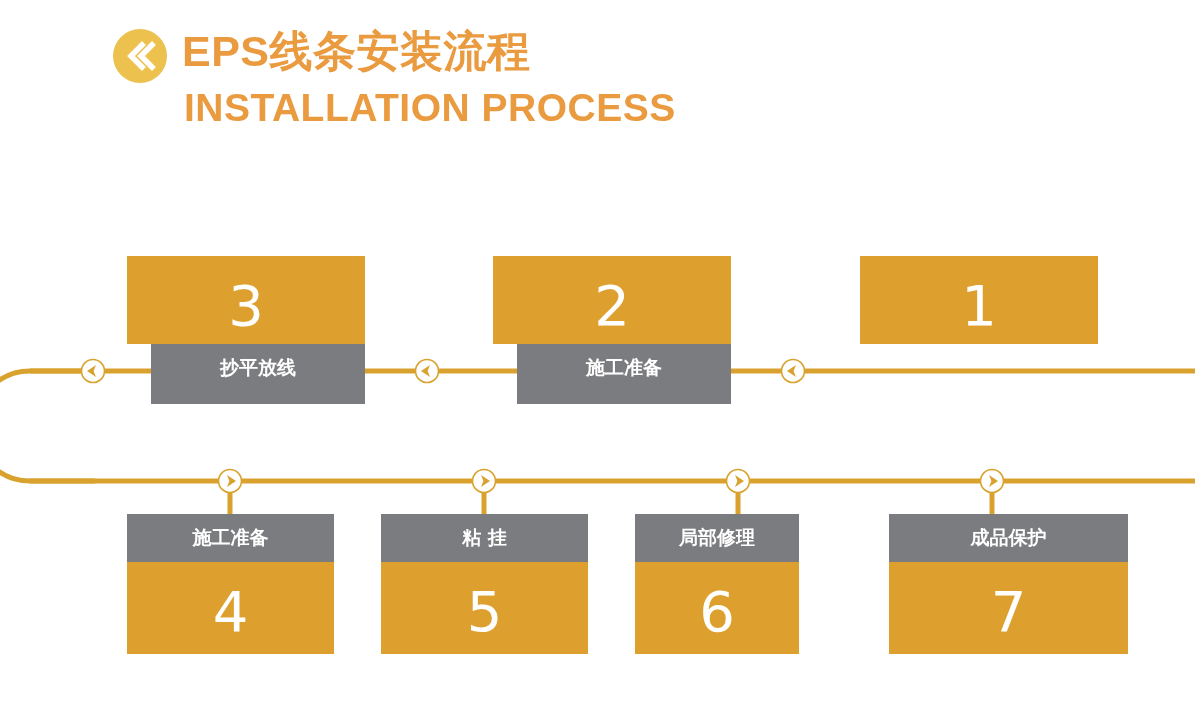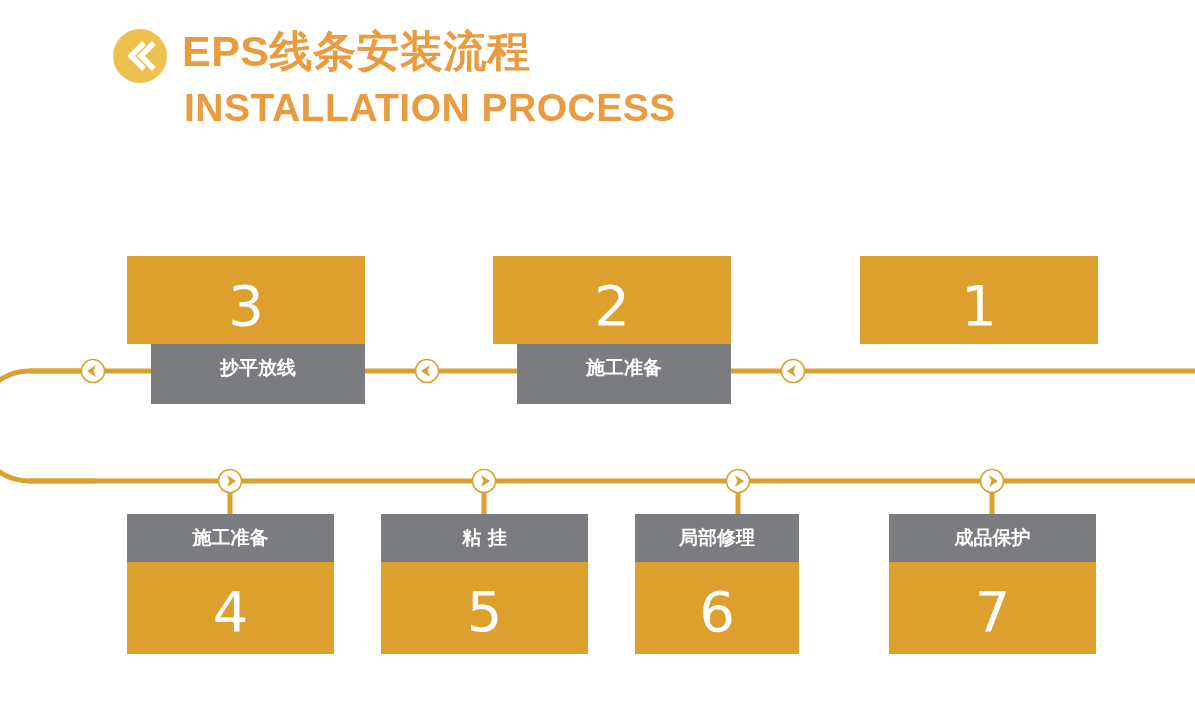--- a/index.html
+++ b/index.html
@@ -203,16 +203,16 @@
 <div class="step-box step-bottom" style="left:381px; top:514px; width:207px;">
   <div class="band-label">粘 挂</div>
   <div class="band-number">5</div>
 </div>
 
 <div class="step-box step-bottom" style="left:635px; top:514px; width:164px;">
   <div class="band-label">局部修理</div>
   <div class="band-number">6</div>
 </div>
 
-<div class="step-box step-bottom" style="left:889px; top:514px; width:207px;">
+<div class="step-box step-bottom" style="left:889px; top:514px; width:239px;">
   <div class="band-label">成品保护</div>
   <div class="band-number">7</div>
 </div>
 
 </body></html>

